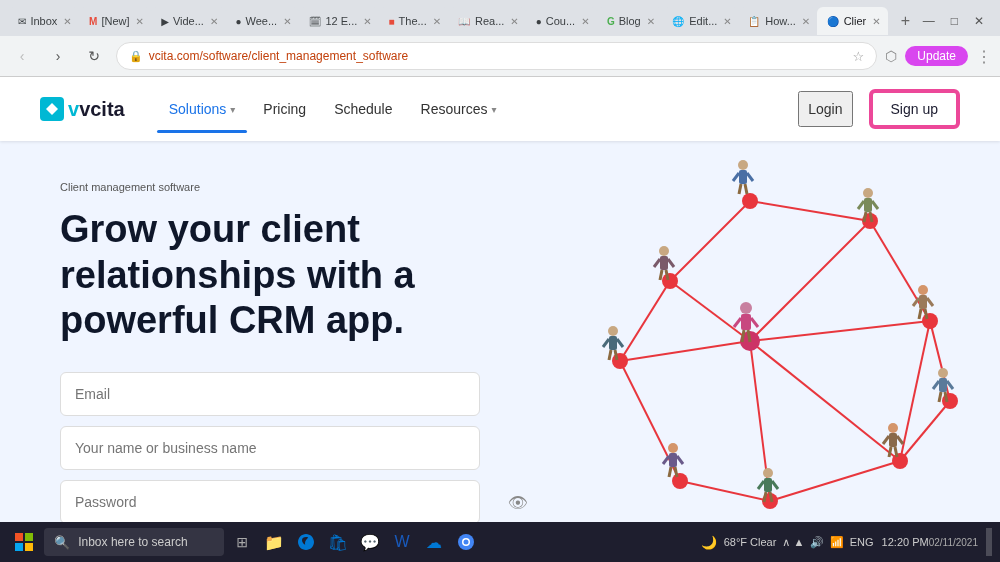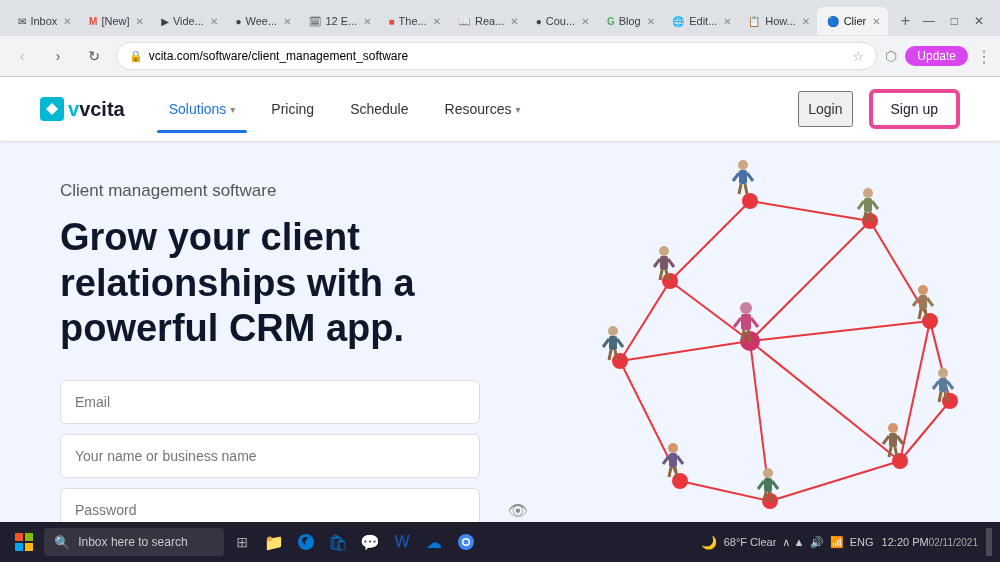--- a/index.html
+++ b/index.html
@@ -14,47 +14,47 @@
     .tab-icon { margin-right: 4px; font-size: 10px; flex-shrink: 0; }
     .tab-new { width: 28px; height: 28px; display: flex; align-items: center; justify-content: center; font-size: 16px; color: #666; cursor: pointer; margin-left: 4px; }
     .tab-controls { display: flex; align-items: center; margin-left: auto; gap: 8px; padding-right: 4px; }
     .tab-ctrl-btn { font-size: 12px; color: #555; cursor: pointer; padding: 2px 4px; }
 
     .address-bar-row { display: flex; align-items: center; padding: 4px 8px; gap: 8px; height: 40px; background: #f1f3f4; }
     .nav-btn { width: 28px; height: 28px; border-radius: 50%; display: flex; align-items: center; justify-content: center; cursor: pointer; color: #555; font-size: 14px; background: none; border: none; }
     .nav-btn.disabled { color: #bbb; cursor: default; }
     .address-bar { flex: 1; height: 28px; background: #fff; border-radius: 14px; display: flex; align-items: center; padding: 0 12px; font-size: 12px; color: #444; border: 1px solid #ddd; }
     .address-bar-icon { color: #1a73e8; margin-right: 6px; font-size: 11px; }
-    .address-url { color: #000000; font-size: 12px; }
+    .address-url { color: #c2410c; font-size: 12px; }
     .address-star { margin-left: auto; color: #999; font-size: 13px; }
     .update-btn { background: #d946ef; color: white; border: none; border-radius: 12px; padding: 3px 12px; font-size: 12px; cursor: pointer; }
 
     
     .website { height: calc(562px - 76px); background: #f0f5ff; overflow: hidden; }
 
     
     .nav { background: #fff; display: flex; align-items: center; padding: 0 40px; height: 64px; box-shadow: 0 1px 3px rgba(0,0,0,0.1); }
     .logo { display: flex; align-items: center; gap: 4px; margin-right: 32px; }
     .logo-icon { background: #00b8d4; color: white; width: 24px; height: 24px; border-radius: 4px; display: flex; align-items: center; justify-content: center; font-size: 12px; font-weight: bold; }
     .logo-text { font-size: 20px; font-weight: 600; color: #1a1a2e; }
     .logo-v { color: #00b8d4; }
-    .nav-links { display: flex; align-items: flex-end; gap: 12px; }
+    .nav-links { display: flex; align-items: flex-end; gap: 4px; }
     .nav-link { padding: 8px 12px; font-size: 14px; color: #333; cursor: pointer; display: flex; align-items: center; gap: 4px; position: relative; }
     .nav-link.active { color: #1a73e8; }
     .nav-link.active::after { content: ''; position: absolute; bottom: -8px; left: 0; right: 0; height: 3px; background: #1a73e8; border-radius: 2px; }
     .nav-link-chevron { font-size: 10px; color: #888; }
     .nav-right { margin-left: auto; display: flex; align-items: center; gap: 16px; }
     .login-btn { font-size: 14px; color: #333; cursor: pointer; padding: 8px; }
     .schedule-btn { background: #1a73e8; color: white; border: none; border-radius: 6px; padding: 10px 18px; font-size: 14px; font-weight: 500; cursor: pointer; }
     .signup-btn { background: white; color: #1a1a2e; border: 4px solid #ec4899; border-radius: 6px; padding: 8px 18px; font-size: 14px; font-weight: 500; cursor: pointer; }
 
     
     .hero { display: flex; align-items: flex-start; padding: 40px 60px 0; position: relative; height: calc(100% - 64px); }
     .hero-left { max-width: 480px; z-index: 1; }
-    .hero-subtitle { font-size: 17px; color: #555; margin-bottom: 14px; }
+    .hero-subtitle { font-size: 11px; color: #555; margin-bottom: 14px; }
     .hero-title { font-size: 38px; font-weight: 800; color: #0f172a; line-height: 1.2; margin-bottom: 28px; }
     .hero-form { display: flex; flex-direction: column; gap: 10px; }
     .hero-input { width: 420px; height: 44px; border: 1px solid #ddd; border-radius: 6px; padding: 0 14px; font-size: 14px; color: #888; background: white; outline: none; }
     .hero-input-wrap { position: relative; }
     .hero-input-wrap .eye-icon { position: absolute; right: 12px; top: 50%; transform: translateY(-50%); color: #888; cursor: pointer; }
     .hero-cta { width: 420px; height: 44px; background: #00c4ee; border: none; border-radius: 6px; color: white; font-size: 16px; font-weight: 600; cursor: pointer; }
 
     
     .hero-image { position: absolute; right: 20px; top: 0; width: 460px; height: 420px; }
     .network-svg { width: 100%; height: 100%; }

